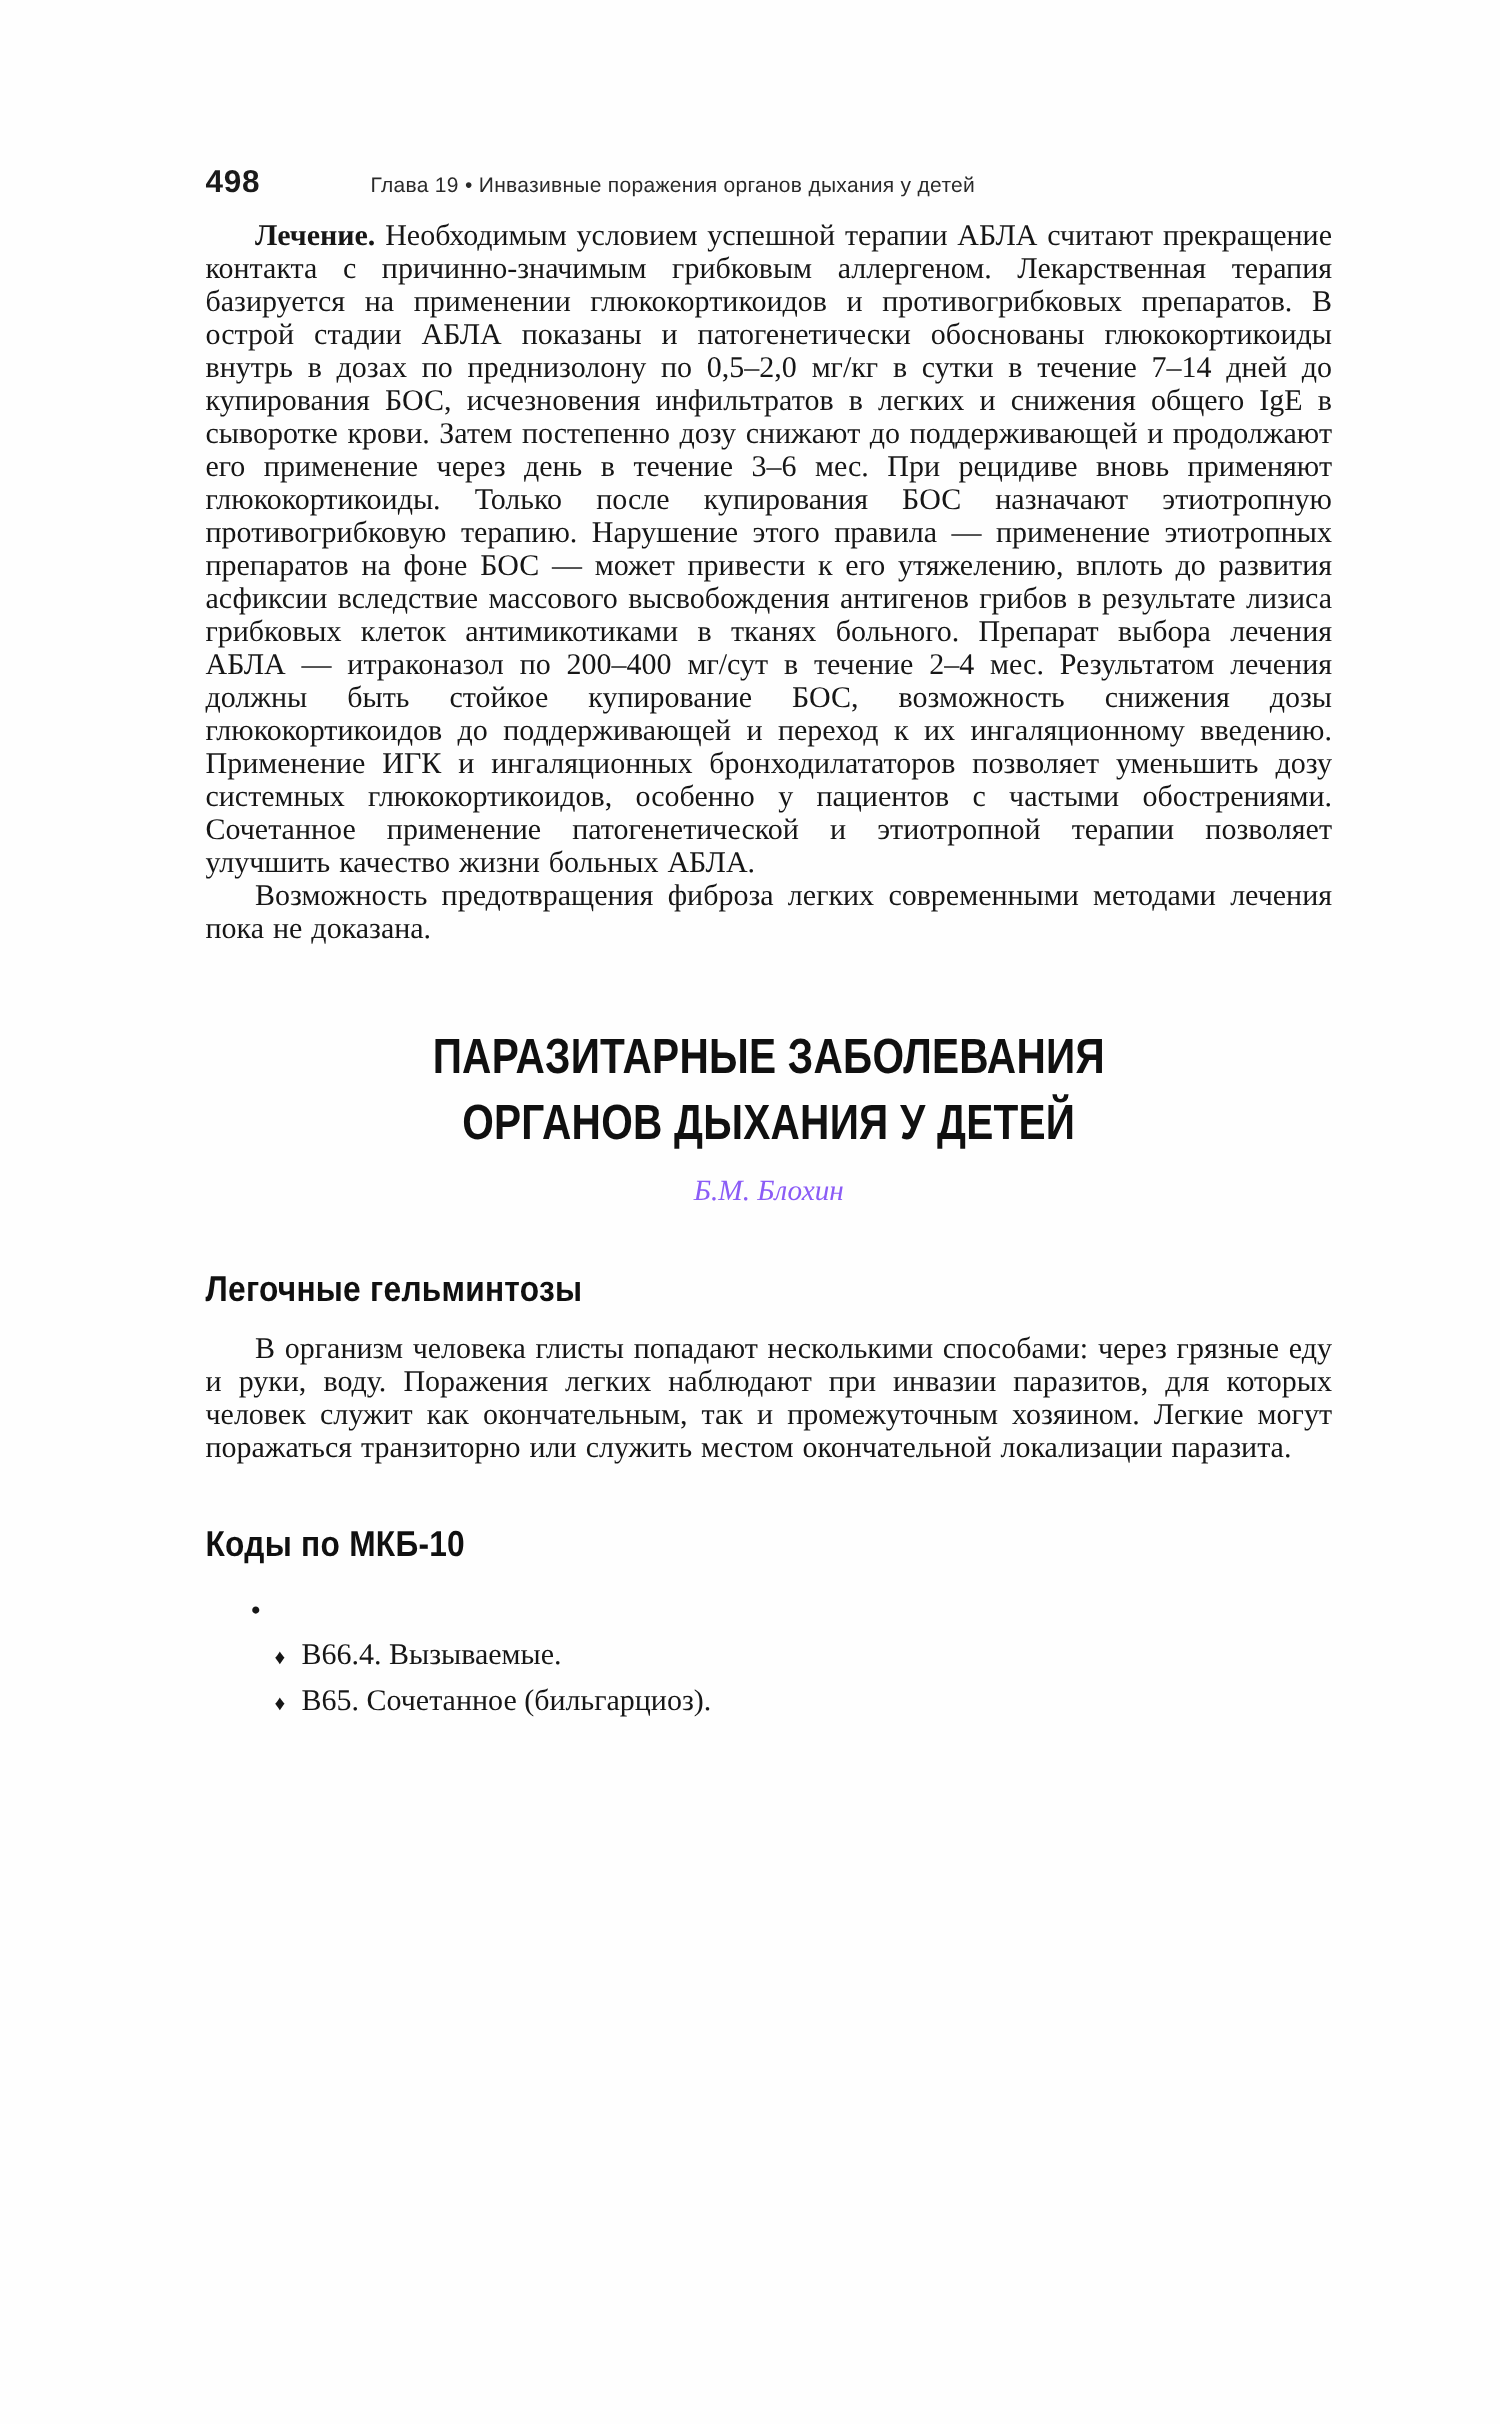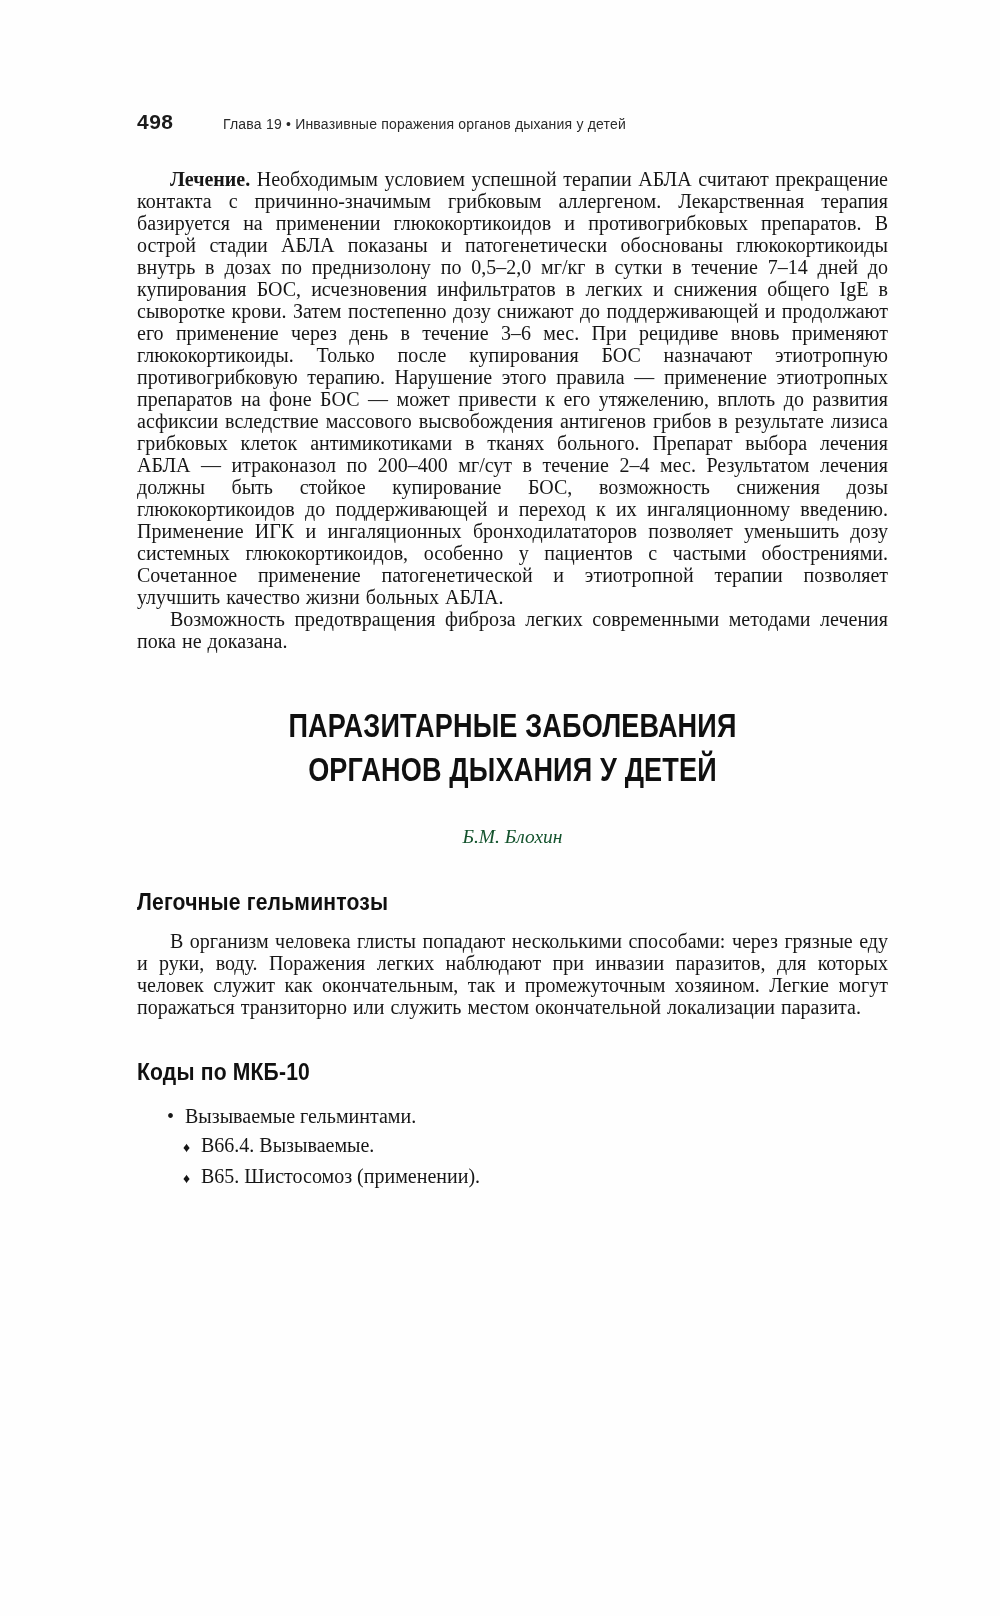--- a/index.html
+++ b/index.html
@@ -19,21 +19,22 @@
     width: 1000px;
     height: 1616px;
     padding: 110px 112px 0 137px;
     background: #fefefe;
   }
 
   
   .running-head {
     display: flex;
     align-items: baseline;
-    margin-bottom: 34px;
+    margin-bottom: 12px;
+    gap: 24px;
   }
   .page-number {
     font-family: "Liberation Sans", sans-serif;
     font-weight: bold;
     font-size: 21px;
     letter-spacing: 0.5px;
     color: #1b1b1b;
     width: 86px;
     flex: 0 0 86px;
   }
@@ -65,26 +66,26 @@
     font-family: "Liberation Sans", sans-serif;
     font-weight: bold;
     font-size: 33px;
     line-height: 44px;
     color: #101010;
     transform: scaleX(0.82);
     transform-origin: 50% 50%;
     letter-spacing: 0.2px;
   }
   .author-line {
-    margin-top: 34px;
+    margin-top: 14px;
     text-align: center;
     font-family: "Liberation Serif", serif;
     font-style: italic;
     font-size: 19.5px;
-    color: #14532d;
+    color: #8b5cf6;
   }
 
   
   .subheading {
     margin-top: 40px;
     margin-bottom: 14px;
     font-family: "Liberation Sans", sans-serif;
     font-weight: bold;
     font-size: 24px;
     color: #101010;
@@ -139,25 +140,24 @@
 
   <div class="subheading">Легочные гельминтозы</div>
 
   <p class="body-par">В организм человека глисты попадают несколькими способами: через грязные еду и руки, воду. Поражения легких наблюдают при инвазии паразитов, для которых человек служит как окончательным, так и промежуточным хозяином. Легкие могут поражаться транзиторно или служить местом окончательной локализации паразита.</p>
 
   <div class="subheading">Коды по МКБ-10</div>
 
   <div class="icd-list">
     <div class="list-row lvl1">
       <span class="marker">•</span>
-      <span>Вызываемые гельминтами.</span>
     </div>
     <div class="list-row lvl2">
       <span class="marker">♦</span>
       <span>В66.4. Вызываемые.</span>
     </div>
     <div class="list-row lvl2">
       <span class="marker">♦</span>
-      <span>В65. Шистосомоз (применении).</span>
+      <span>В65. Сочетанное (бильгарциоз).</span>
     </div>
   </div>
 
 </div>
 
 </body></html>

